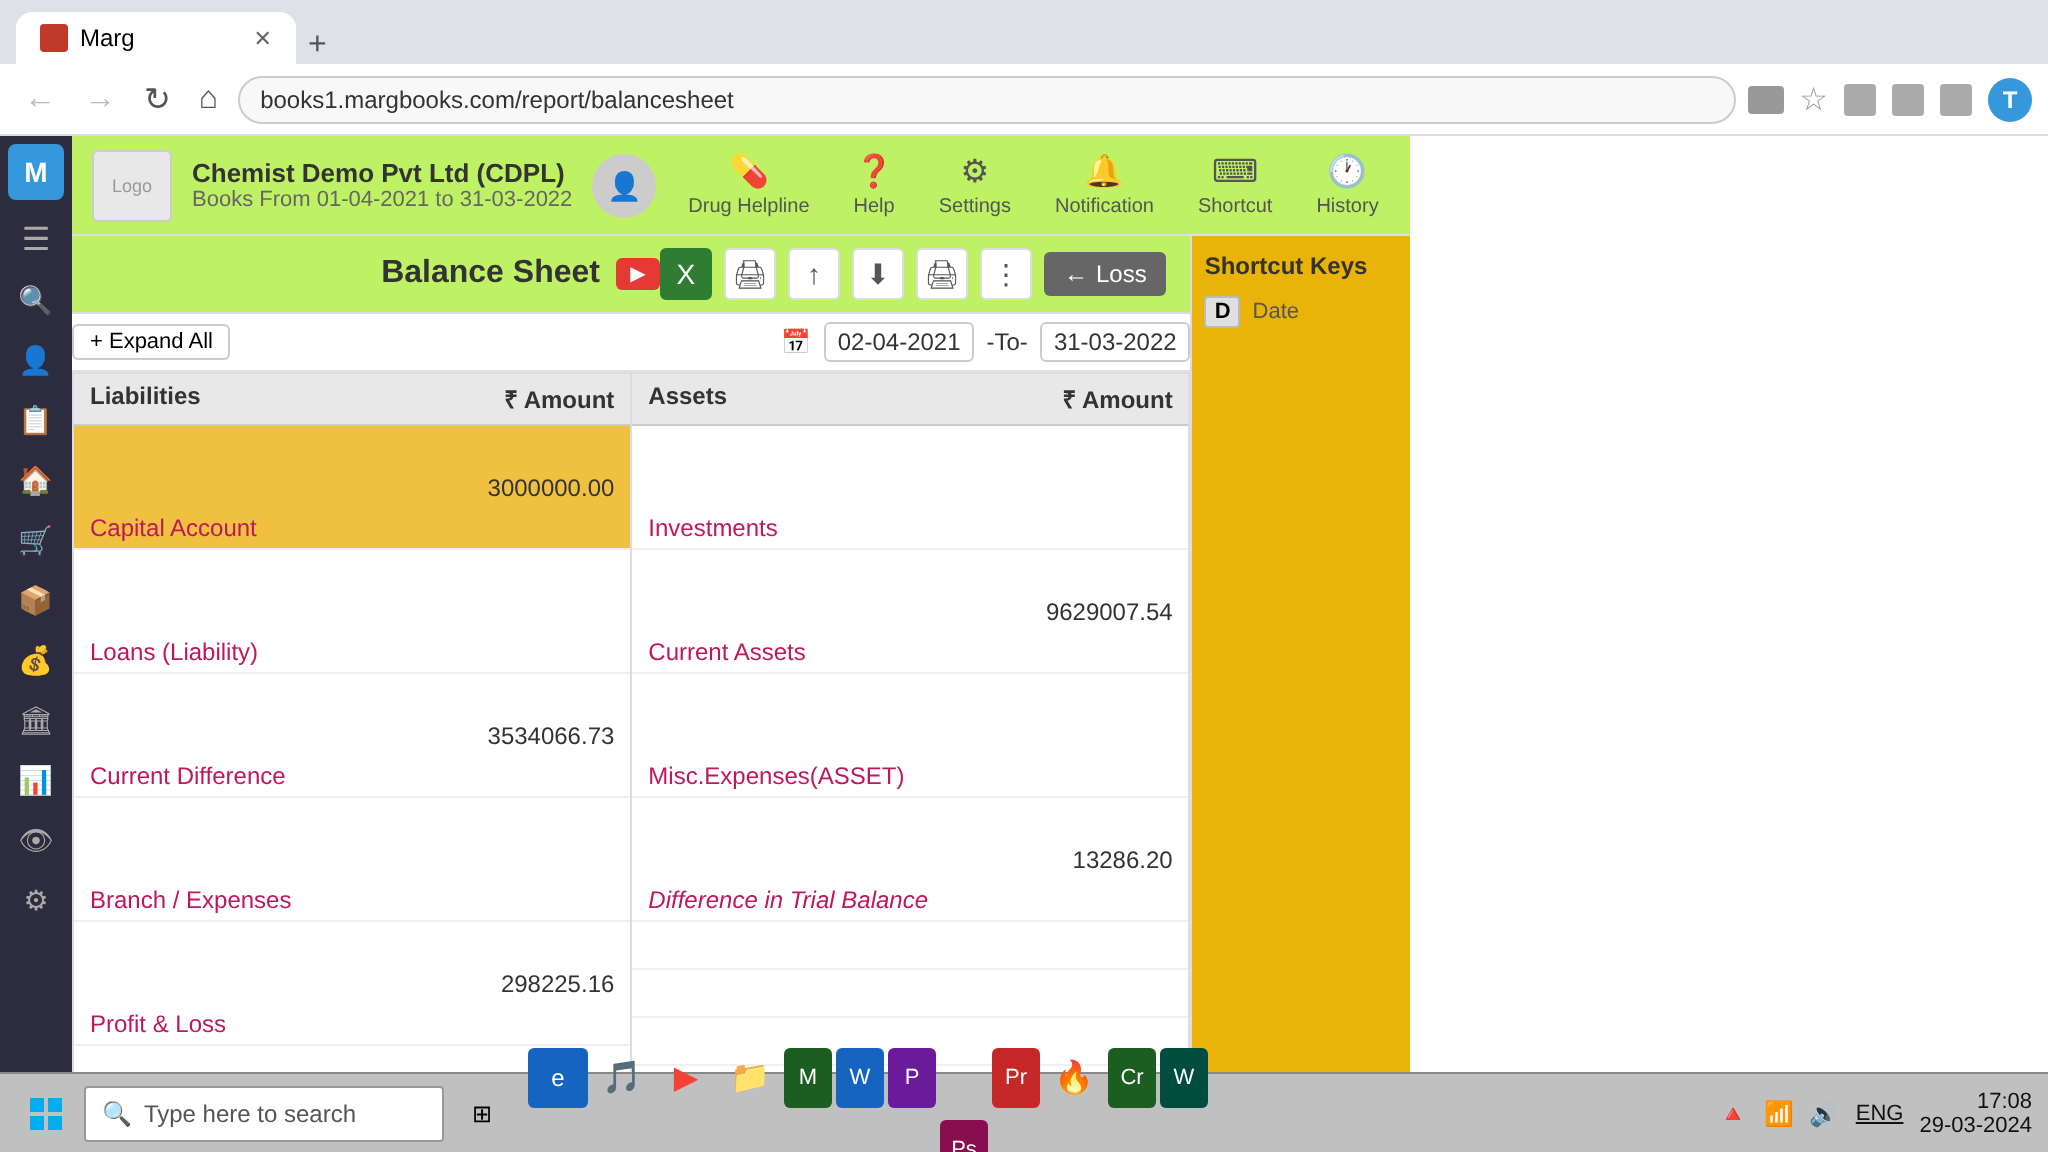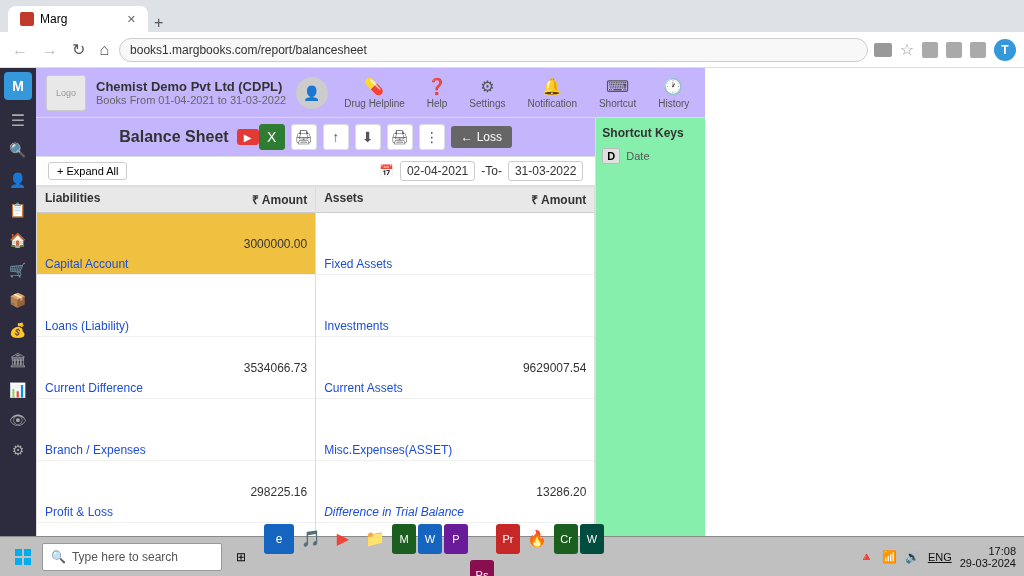--- a/index.html
+++ b/index.html
@@ -98,21 +98,21 @@
       display: flex;
       align-items: center;
       justify-content: center;
       color: #aaa;
       font-size: 16px;
       cursor: pointer;
     }
 
     
     .app-header {
-      background: #c4b5fd;
+      background: #bef264;
       border-bottom: 1px solid #ddd;
       height: 50px;
       display: flex;
       align-items: center;
       padding: 0 10px;
       gap: 10px;
     }
     .company-logo {
       width: 40px;
       height: 36px;
@@ -144,25 +144,25 @@
       background: #ccc;
       border-radius: 50%;
       display: flex;
       align-items: center;
       justify-content: center;
       font-size: 14px;
     }
 
     
     .page-header {
-      background: #c4b5fd;
+      background: #bef264;
       padding: 6px 12px;
       display: flex;
       align-items: center;
-      justify-content: center;
+      justify-content: flex-end;
       border-bottom: 1px solid #ddd;
     }
     .page-title-area { display: flex; align-items: center; gap: 8px; }
     .page-title { font-size: 16px; font-weight: bold; color: #333; }
     .yt-icon {
       width: 22px;
       height: 16px;
       background: #e53935;
       border-radius: 3px;
       display: flex;
@@ -194,21 +194,21 @@
       cursor: pointer;
       font-size: 12px;
       display: flex;
       align-items: center;
       gap: 4px;
     }
 
     
     .filter-row {
       background: #fff;
-      padding: 4px 12px;
+      padding: 4px 0;
       display: flex;
       align-items: center;
       justify-content: space-between;
       border-bottom: 1px solid #e0e0e0;
     }
     .expand-btn {
       background: none;
       border: 1px solid #ccc;
       border-radius: 3px;
       padding: 2px 8px;
@@ -252,28 +252,28 @@
     .balance-row {
       display: flex;
       padding: 3px 8px;
       border-bottom: 1px solid #f0f0f0;
       min-height: 24px;
       align-items: center;
     }
     .balance-row.highlight {
       background: #f0c040;
     }
-    .balance-row-label { flex: 1; font-size: 12px; color: #1d4ed8; margin-top: 41px; }
+    .balance-row-label { flex: 1; font-size: 12px; color: #be185d; margin-top: 41px; }
     .balance-row-label.italic { font-style: italic; }
     .balance-row-amount { min-width: 100px; text-align: right; font-size: 12px; color: #333; }
 
     
     .shortcut-panel {
       width: 110px;
-      background: #86efac;
+      background: #eab308;
       border-left: 1px solid #ddd;
       padding: 8px 6px;
     }
     .shortcut-title { font-weight: bold; font-size: 12px; color: #333; margin-bottom: 8px; }
     .shortcut-item { display: flex; align-items: center; gap: 6px; margin-bottom: 4px; }
     .shortcut-key {
       background: #e0e0e0;
       border: 1px solid #bbb;
       border-radius: 2px;
       padding: 1px 4px;
@@ -505,24 +505,20 @@
               <div class="balance-row" style="height:24px;"></div>
 
             </div>
 
             <div class="balance-panel">
               <div class="panel-header">
                 <span class="panel-header-label">Assets</span>
                 <span class="panel-header-amount">₹ Amount</span>
               </div>
               <div class="balance-row">
-                <span class="balance-row-label">Fixed Assets</span>
-                <span class="balance-row-amount"></span>
-              </div>
-              <div class="balance-row">
                 <span class="balance-row-label">Investments</span>
                 <span class="balance-row-amount"></span>
               </div>
               <div class="balance-row">
                 <span class="balance-row-label">Current Assets</span>
                 <span class="balance-row-amount">9629007.54</span>
               </div>
               <div class="balance-row">
                 <span class="balance-row-label">Misc.Expenses(ASSET)</span>
                 <span class="balance-row-amount"></span>

